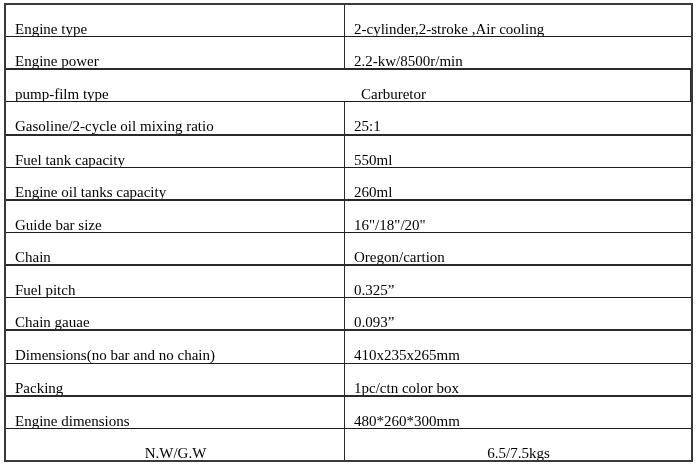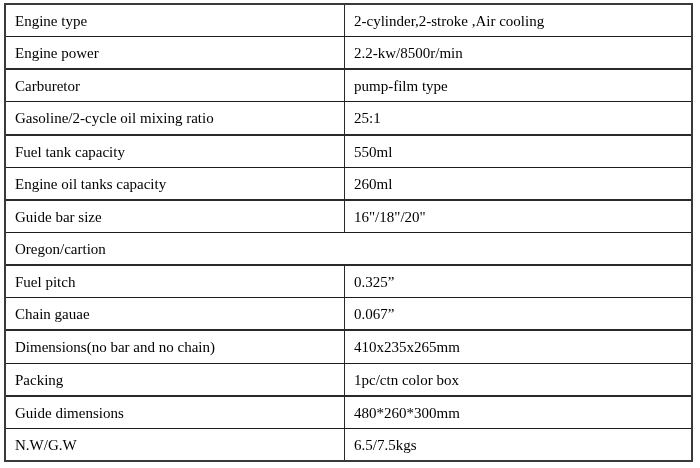--- a/index.html
+++ b/index.html
@@ -35,24 +35,25 @@
     border-bottom: 1px solid #1c1c1c;
     min-height: 0;
   }
   
   .row:nth-child(even) {
     border-bottom-width: 2px;
     border-bottom-color: #2a2a2a;
   }
   .row:last-child {
     border-bottom: none;
+    text-align: center;
   }
   .cell {
     box-sizing: border-box;
-    padding: 7px 8px 0 9px;
+    padding: 15px 8px 0 9px;
     font-size: 15px;
     line-height: 19px;
     white-space: nowrap;
     overflow: hidden;
   }
   .cell.label {
     width: 339px;
     flex: 0 0 339px;
     border-right: 1px solid #2a2a2a;
   }
@@ -71,22 +72,22 @@
       <div class="cell value">2-cylinder,2-stroke ,Air cooling</div>
     </div>
 
     <div class="row">
       <div class="cell label">Engine power</div>
       <div class="cell value">2.2-kw/8500r/min</div>
     </div>
 
 
     <div class="row">
+      <div class="cell value">pump-film type</div>
       <div class="cell label">Carburetor</div>
-      <div class="cell value">pump-film type</div>
     </div>
 
     <div class="row">
       <div class="cell label">Gasoline/2-cycle oil mixing ratio</div>
       <div class="cell value">25:1</div>
     </div>
 
     <div class="row">
       <div class="cell label">Fuel tank capacity</div>
       <div class="cell value">550ml</div>
@@ -96,45 +97,46 @@
       <div class="cell label">Engine oil tanks capacity</div>
       <div class="cell value">260ml</div>
     </div>
 
     <div class="row">
       <div class="cell label">Guide bar size</div>
       <div class="cell value">16"/18"/20"</div>
     </div>
 
     <div class="row">
+      <div class="cell label">Chain</div>
       <div class="cell value">Oregon/cartion</div>
     </div>
 
     <div class="row">
       <div class="cell label">Fuel pitch</div>
       <div class="cell value">0.325”</div>
     </div>
 
     <div class="row">
       <div class="cell label">Chain gauae</div>
-      <div class="cell value">0.067”</div>
+      <div class="cell value">0.093”</div>
     </div>
 
     <div class="row">
       <div class="cell label">Dimensions(no bar and no chain)</div>
       <div class="cell value">410x235x265mm</div>
     </div>
 
     <div class="row">
       <div class="cell label">Packing</div>
       <div class="cell value">1pc/ctn color box</div>
     </div>
 
     <div class="row">
-      <div class="cell label">Guide dimensions</div>
+      <div class="cell label">Engine dimensions</div>
       <div class="cell value">480*260*300mm</div>
     </div>
 
     <div class="row">
       <div class="cell label">N.W/G.W</div>
       <div class="cell value">6.5/7.5kgs</div>
     </div>
 
   </div>
 </div>

